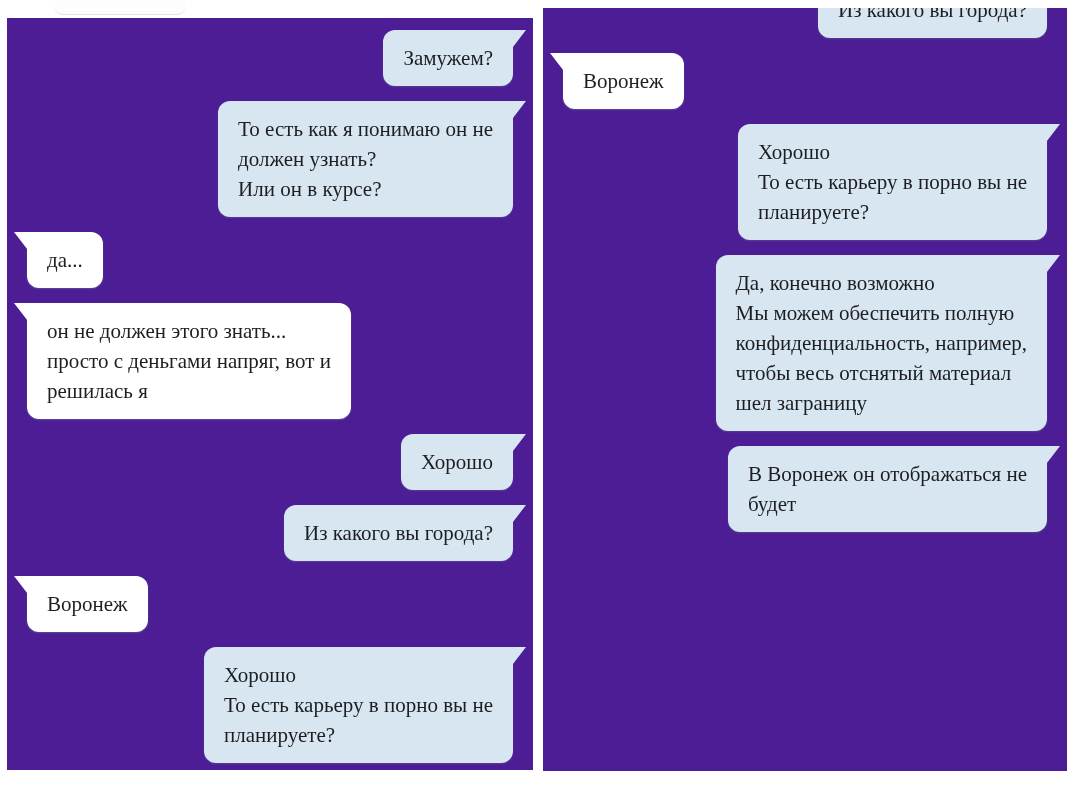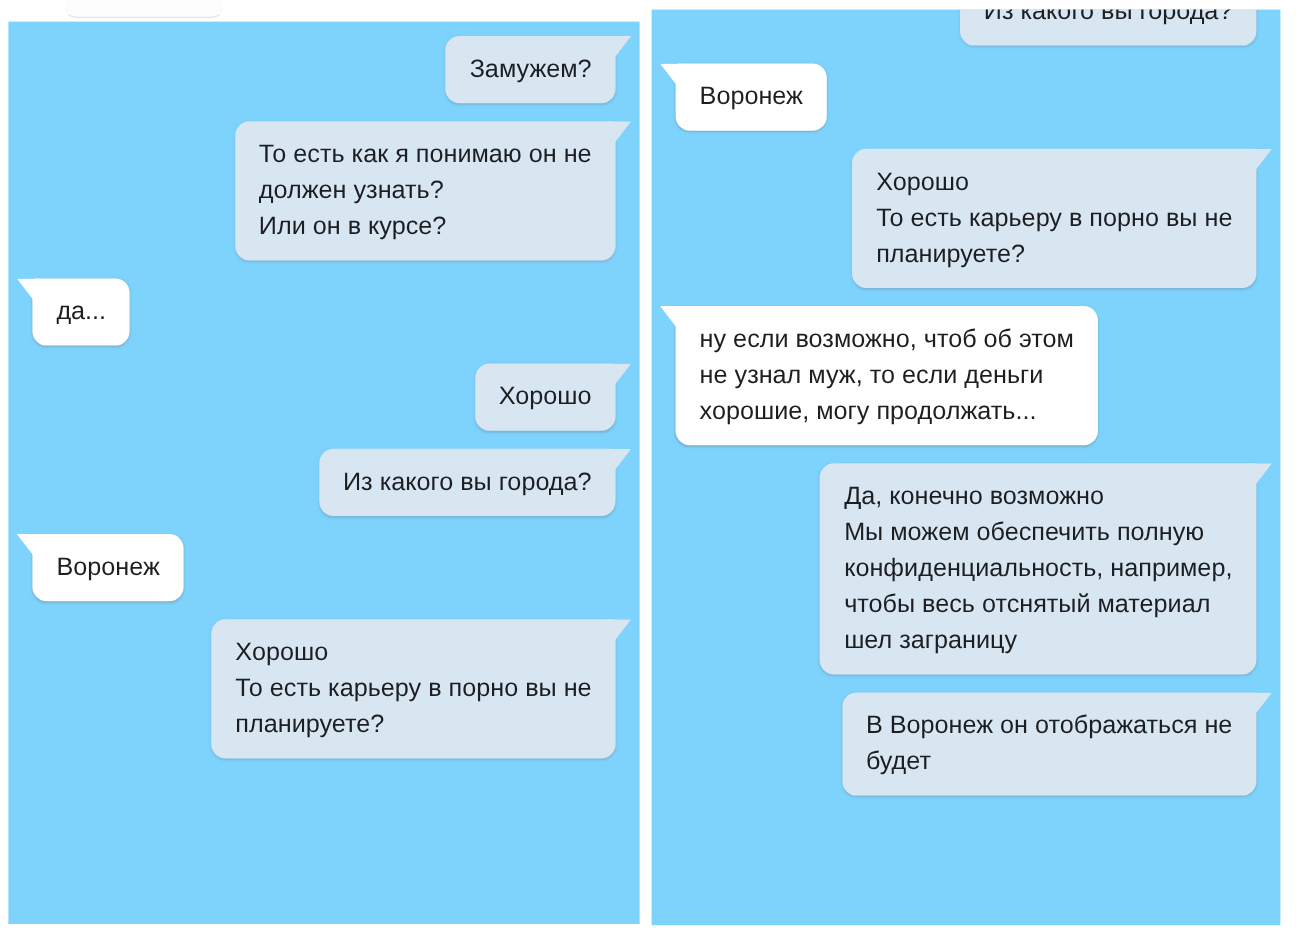--- a/index.html
+++ b/index.html
@@ -5,25 +5,26 @@
   html, body { margin:0; padding:0; }
   body {
     width:1080px; height:789px;
     background:#ffffff;
     font-family:"Liberation Sans", sans-serif;
     position:relative;
     overflow:hidden;
   }
   .panel {
     position:absolute;
-    background:#7dd3fc;
+    background:#4c1d95;
     overflow:hidden;
     display:flex;
     flex-direction:column;
     box-sizing:border-box;
+    font-family:Liberation Serif, serif;
   }
   #panel-left  { left:7px;   top:18px; width:526px; height:752px; padding:12px 20px; gap:15px; }
   #panel-right { left:543px; top:8px;  width:524px; height:763px; padding:0 20px 12px 20px; gap:15px; }
   .msg {
     position:relative;
     max-width:430px;
     width:fit-content;
     padding:13px 20px;
     border-radius:12px;
     font-size:21px;
@@ -77,37 +78,37 @@
 <body>
 
 <div class="remnant"></div>
 
 <div class="panel" id="panel-left">
   <div class="msg out">Замужем?</div>
   <div class="msg out">То есть как я понимаю он не
 должен узнать?
 Или он в курсе?</div>
   <div class="msg in">да...</div>
+  <div class="msg in">он не должен этого знать...
+просто с деньгами напряг, вот и
+решилась я</div>
   <div class="msg out">Хорошо</div>
   <div class="msg out">Из какого вы города?</div>
   <div class="msg in">Воронеж</div>
   <div class="msg out">Хорошо
 То есть карьеру в порно вы не
 планируете?</div>
 </div>
 
 <div class="panel" id="panel-right">
   <div class="msg out cut">Из какого вы города?</div>
   <div class="msg in">Воронеж</div>
   <div class="msg out">Хорошо
 То есть карьеру в порно вы не
 планируете?</div>
-  <div class="msg in">ну если возможно, чтоб об этом
-не узнал муж, то если деньги
-хорошие, могу продолжать...</div>
   <div class="msg out">Да, конечно возможно
 Мы можем обеспечить полную
 конфиденциальность, например,
 чтобы весь отснятый материал
 шел заграницу</div>
   <div class="msg out">В Воронеж он отображаться не
 будет</div>
 </div>
 
 </body></html>

